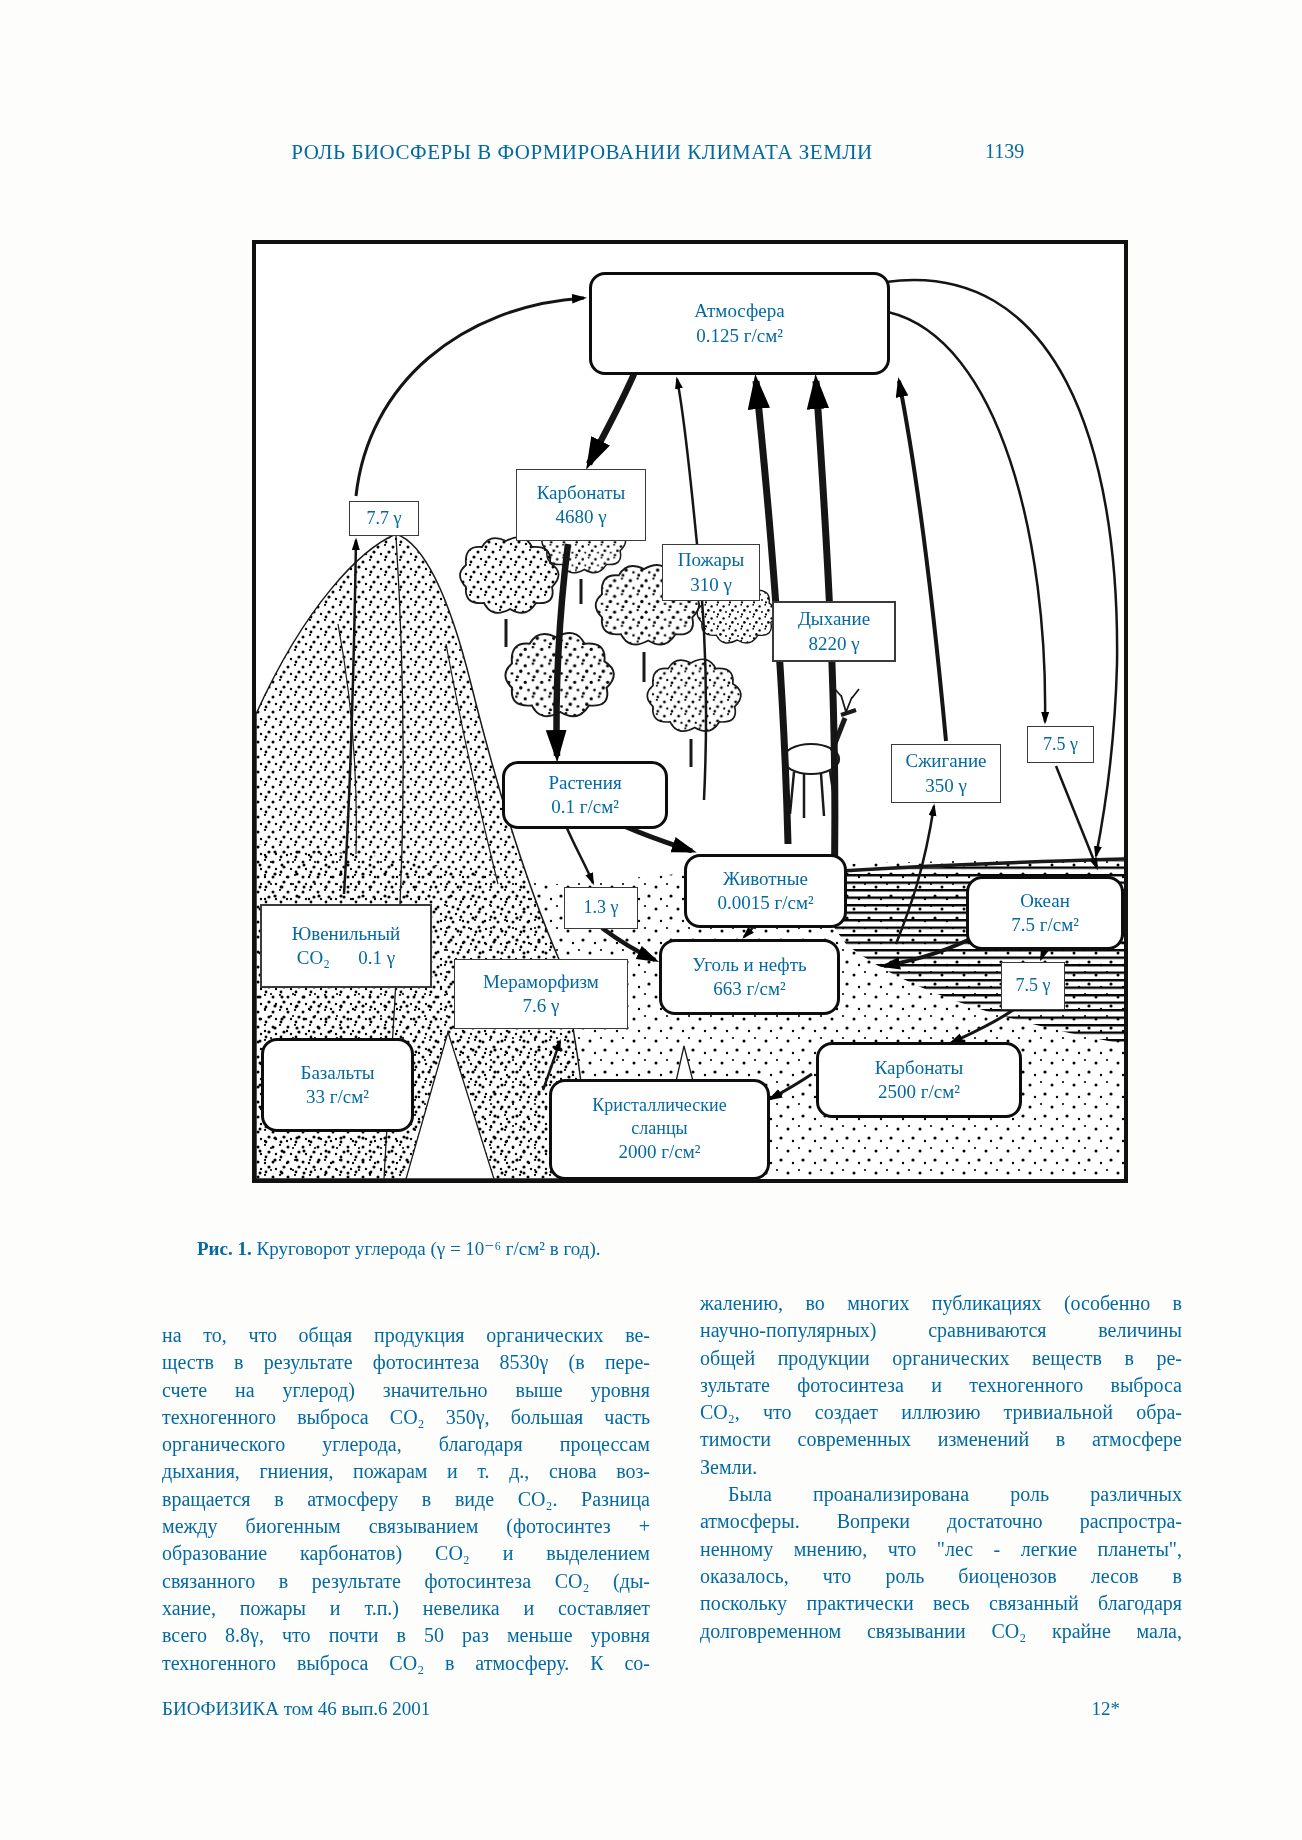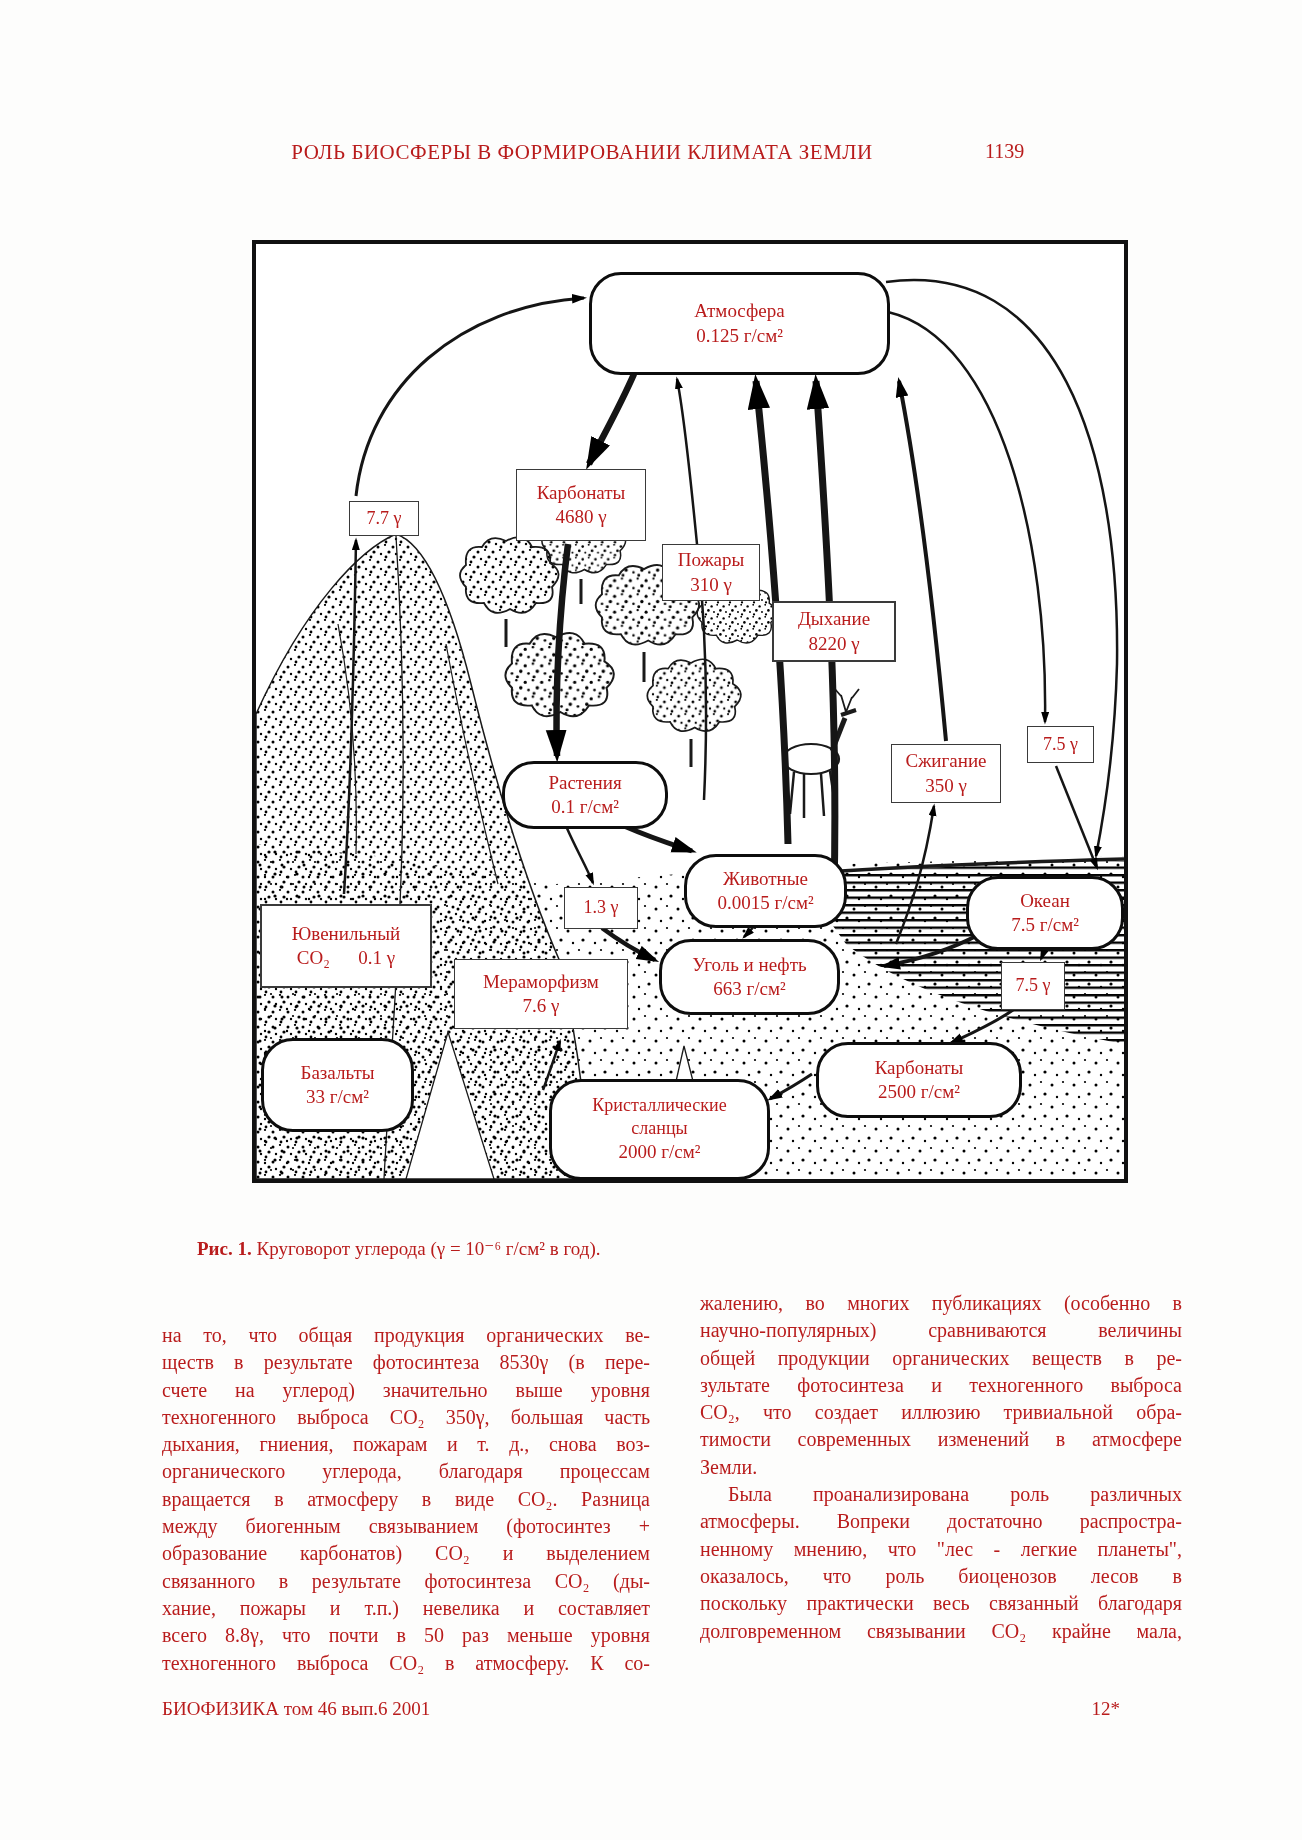--- a/index.html
+++ b/index.html
@@ -1,28 +1,28 @@
 <!DOCTYPE html>
 <html><head>
 <meta charset="utf-8">
 <style>
   html,body{margin:0;padding:0;background:#e8e8e8;}
   .page{position:relative;width:1302px;height:1840px;background:#fdfdfc;margin:0 auto;
-        font-family:"Liberation Serif","DejaVu Serif",serif;color:#b91c1c;overflow:hidden;}
+        font-family:"Liberation Serif","DejaVu Serif",serif;color:#0369a1;overflow:hidden;}
   .hdr-title{position:absolute;left:252px;top:140px;width:660px;text-align:center;
         font-size:21px;letter-spacing:.5px;white-space:nowrap;}
   .hdr-num{position:absolute;left:985px;top:140px;font-size:20px;}
   .fig{position:absolute;left:252px;top:240px;width:868px;height:935px;
         border:4px solid #111;background:#fff;}
   .fig svg{position:absolute;left:0;top:0;}
   .node{position:absolute;background:#fff;border:1.5px solid #3a3a3a;
         display:flex;flex-direction:column;align-items:center;justify-content:center;
         text-align:center;font-size:19px;line-height:1.28;z-index:3;}
   .node.b2{border-width:2px;}
-  .node.rb{border:3.5px solid #0d0d0d;border-radius:32px;}
+  .node.rb{border:3.5px solid #0d0d0d;border-radius:16px;}
   .node.rb.th{border-width:3px;}
   .node .val{font-size:19px;}
   .node.sm{font-size:18px;}
   .pre{white-space:pre;}
   .caption{position:absolute;left:197px;top:1237px;font-size:19px;}
   .caption b{font-weight:bold;}
   .col{position:absolute;font-size:20px;line-height:27.3px;}
   .bl{text-align:justify;text-align-last:justify;white-space:nowrap;}
   .bl.end{text-align-last:left;white-space:normal;}
   .bl.ind{padding-left:28px;}
@@ -196,22 +196,22 @@
     </div>
   </div>
 
   <div class="caption"><b>Рис. 1.</b><span> Круговорот углерода  (γ = 10⁻⁶ г/см² в год).</span></div>
 
   <div class="col" style="left:162px;top:1322px;width:488px">
     <div class="bl">на то, что общая продукция органических ве-</div>
     <div class="bl">ществ в результате фотосинтеза 8530γ (в пере-</div>
     <div class="bl">счете на углерод) значительно выше уровня</div>
     <div class="bl">техногенного выброса CO₂ 350γ, большая часть</div>
+    <div class="bl">органического углерода, благодаря процессам</div>
     <div class="bl">дыхания, гниения, пожарам и т. д., снова воз-</div>
-    <div class="bl">органического углерода, благодаря процессам</div>
     <div class="bl">вращается в атмосферу в виде CO₂. Разница</div>
     <div class="bl">между биогенным связыванием (фотосинтез +</div>
     <div class="bl">образование карбонатов) CO₂ и выделением</div>
     <div class="bl">связанного в результате фотосинтеза CO₂ (ды-</div>
     <div class="bl">хание, пожары и т.п.) невелика и составляет</div>
     <div class="bl">всего 8.8γ, что почти в 50 раз меньше уровня</div>
     <div class="bl">техногенного выброса CO₂  в атмосферу.  К со-</div>
   </div>
 
   <div class="col" style="left:700px;top:1290px;width:482px">

